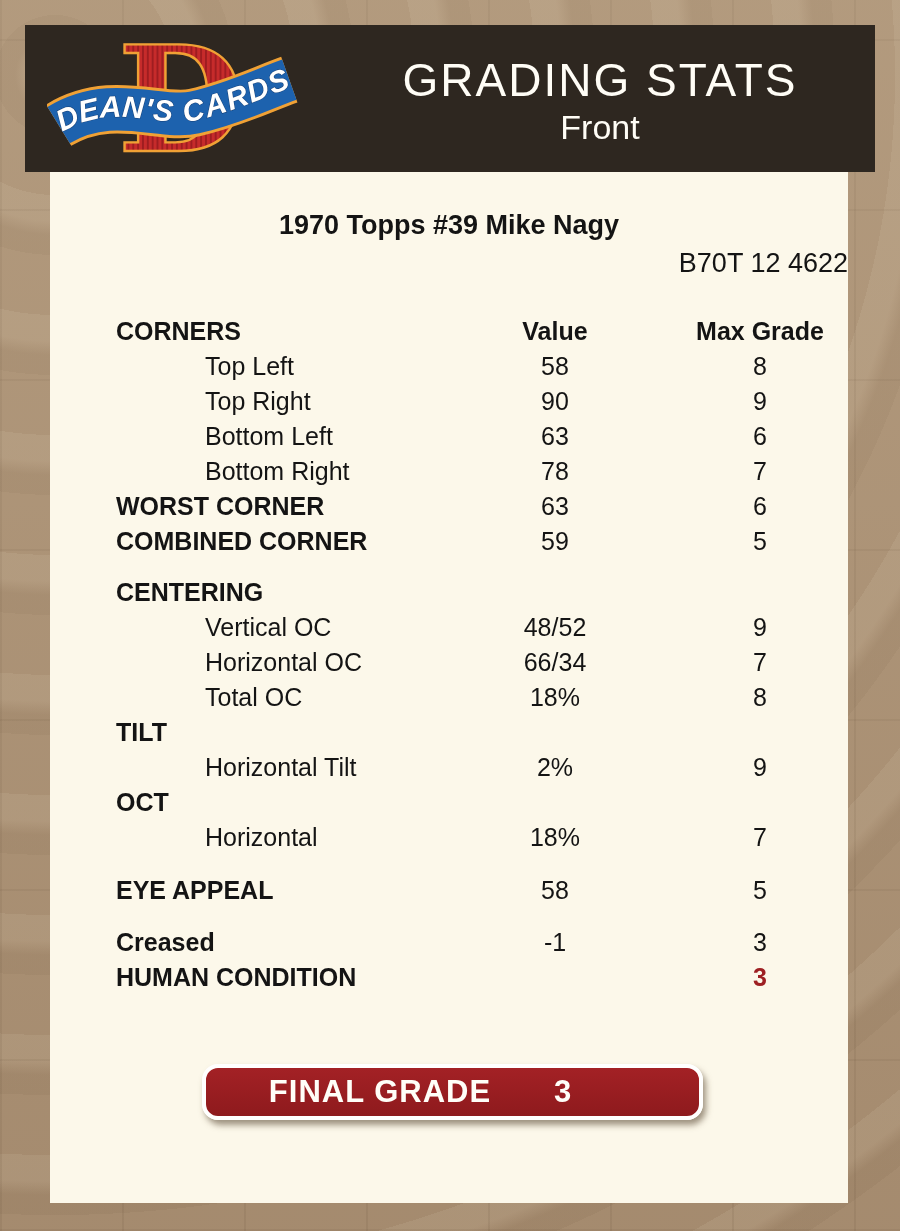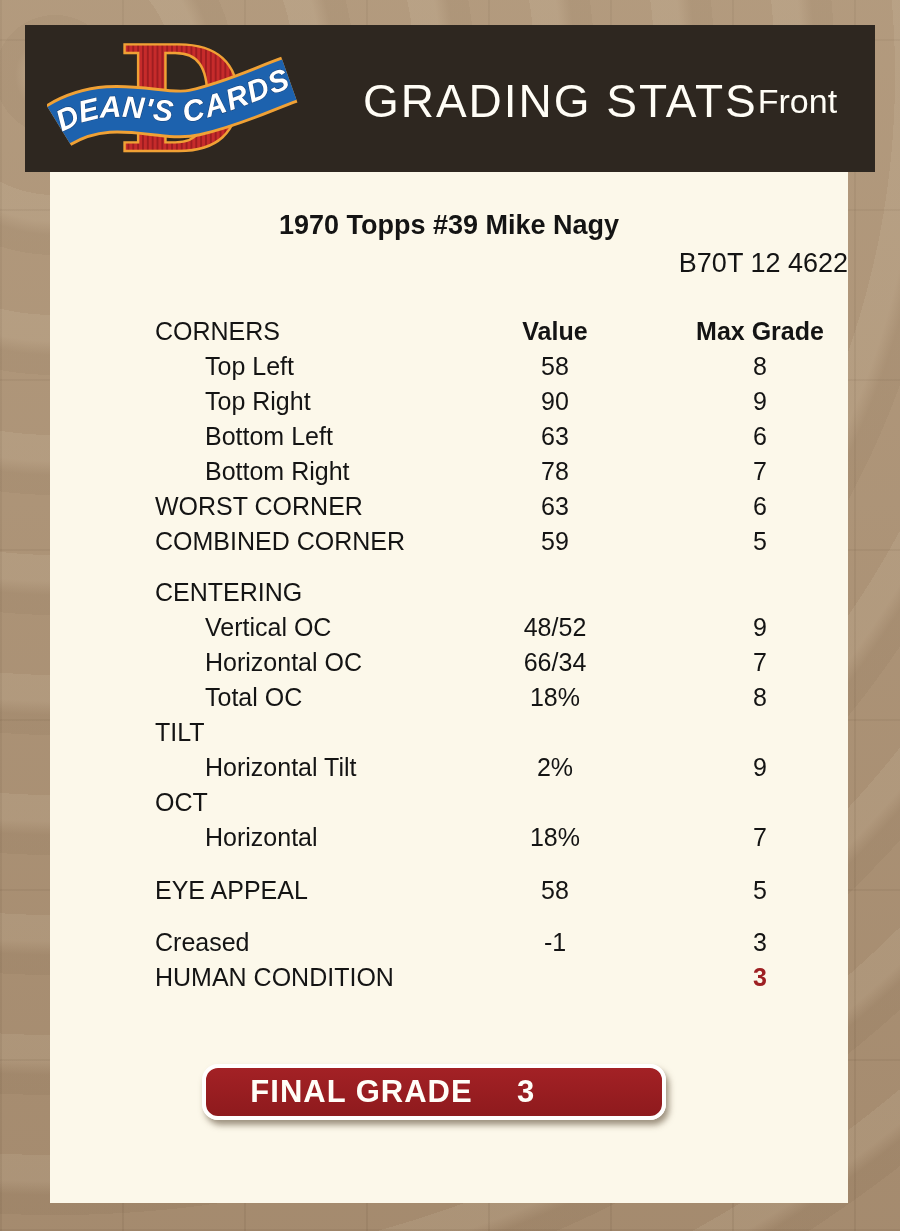--- a/index.html
+++ b/index.html
@@ -15,21 +15,21 @@
   }
   .header-bar{
     position:absolute;left:25px;top:25px;width:850px;height:147px;
     background:#2e2720;
   }
   .logo{
     position:absolute;left:22px;top:6px;width:252px;height:136px;
   }
   .header-titles{
     position:absolute;left:300px;top:0;width:550px;height:147px;
-    display:flex;flex-direction:row;align-items:center;justify-content:center;
+    display:flex;flex-direction:column;align-items:center;justify-content:center;
     color:#fffdf6;text-align:center;padding-top:4px;box-sizing:border-box;
   }
   .page-title{
     font-size:46px;line-height:52px;letter-spacing:2px;font-weight:400;
   }
   .page-subtitle{
     font-size:34px;line-height:42px;font-weight:400;
   }
   .content-panel{
     position:absolute;left:50px;top:172px;width:798px;height:1031px;
@@ -44,37 +44,37 @@
     font-size:27px;color:#141414;
   }
   .stats-table{
     position:absolute;top:142px;left:0;width:798px;
   }
   .row{
     height:35px;display:flex;align-items:center;
     font-size:25px;color:#141414;
   }
   .c-label{
-    width:385px;box-sizing:border-box;padding-left:105px;
-    font-weight:normal;white-space:nowrap;flex:none;
+    width:385px;box-sizing:border-box;padding-left:66px;
+    font-weight:bold;white-space:nowrap;flex:none;
   }
   .row.indent .c-label{font-weight:normal;padding-left:155px;}
   .c-value{
     width:240px;flex:none;display:flex;justify-content:center;
     white-space:nowrap;overflow:visible;
   }
   .c-max{
     width:102px;flex:none;display:flex;justify-content:center;
     white-space:nowrap;overflow:visible;margin-left:34px;
   }
   .row.head .c-value,.row.head .c-max{font-weight:bold;}
   .c-value.wide{margin-left:-130px;width:370px;}
   .spacer{width:100%;}
   .final-grade-button{
-    position:absolute;left:152px;top:892px;width:464px;height:56px;
+    position:absolute;left:152px;top:892px;width:501px;height:56px;
     background:linear-gradient(#a32125,#8e1a1d);
     border:4px solid #ffffff;border-radius:16px;box-sizing:border-box;
     box-shadow:3px 5px 6px rgba(80,62,40,0.55);
     display:flex;align-items:center;cursor:pointer;
   }
   .final-grade-label{
     flex:1;text-align:center;color:#fffef8;font-size:31px;font-weight:bold;letter-spacing:1px;
   }
   .final-grade-value{
     width:145px;flex:none;text-align:left;color:#fffef8;font-size:31px;font-weight:bold;

